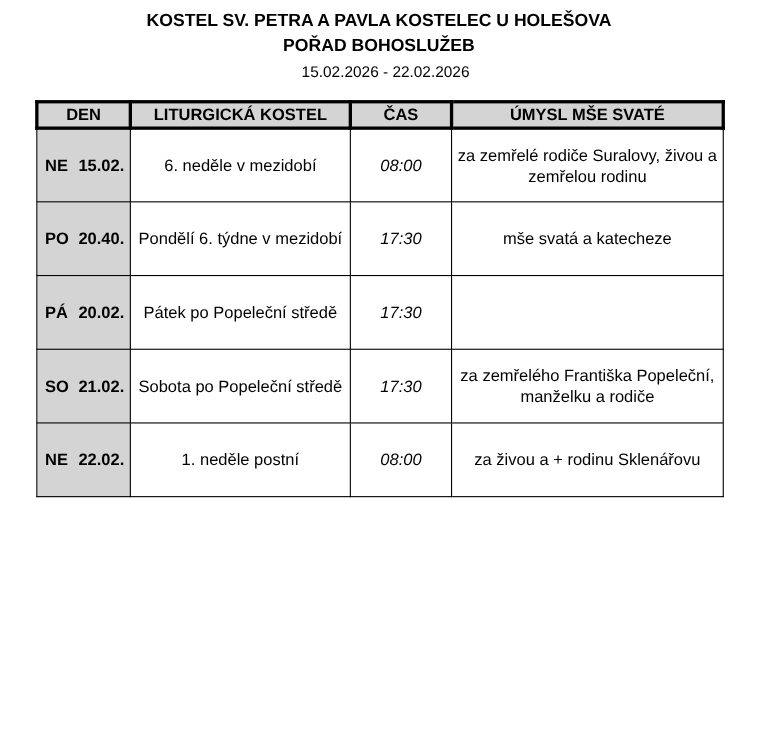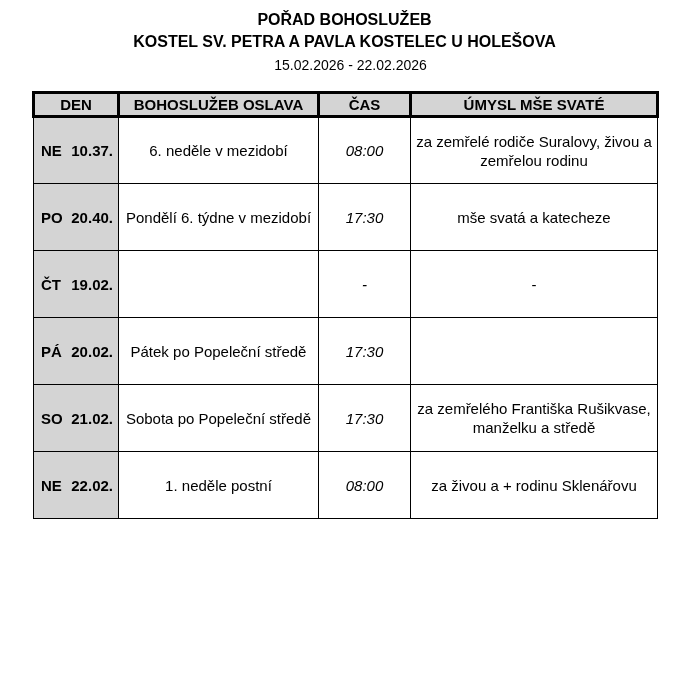--- a/index.html
+++ b/index.html
@@ -72,46 +72,46 @@
   }
   td.celebration-cell { padding: 2px 9px;  line-height: 19px; }
   td.time-cell        { padding: 2px;      line-height: 19px; font-style: italic; }
   td.intention-cell   { padding: 2px 1px;  line-height: 19px; }
 </style>
 </head>
 <body>
 
 <div class="page">
   <div class="titles">
+    <div class="title-line">KOSTEL SV. PETRA A PAVLA KOSTELEC U HOLEŠOVA</div>
     <div class="title-line">POŘAD BOHOSLUŽEB</div>
-    <div class="title-line">KOSTEL SV. PETRA A PAVLA KOSTELEC U HOLEŠOVA</div>
     <div class="date-range">15.02.2026 - 22.02.2026</div>
   </div>
 
   <table class="schedule">
     <colgroup>
       <col style="width:85px">
       <col style="width:200px">
       <col style="width:92px">
       <col style="width:247px">
     </colgroup>
     <thead>
       <tr>
         <th>DEN</th>
-        <th>BOHOSLUŽEB OSLAVA</th>
+        <th>LITURGICKÁ KOSTEL</th>
         <th>ČAS</th>
         <th>ÚMYSL MŠE SVATÉ</th>
       </tr>
     </thead>
     <tbody>
   <tr>
     <td class="day-cell">
       <div class="day-wrap">
         <span>NE</span>
-        <span>10.37.</span>
+        <span>15.02.</span>
       </div>
     </td>
     <td class="celebration-cell">6. neděle v mezidobí</td>
     <td class="time-cell">08:00</td>
     <td class="intention-cell">za zemřelé rodiče Suralovy, živou a zemřelou rodinu</td>
   </tr>
 
   <tr>
     <td class="day-cell">
       <div class="day-wrap">
@@ -119,31 +119,20 @@
         <span>20.40.</span>
       </div>
     </td>
     <td class="celebration-cell">Pondělí 6. týdne v mezidobí</td>
     <td class="time-cell">17:30</td>
     <td class="intention-cell">mše svatá a katecheze</td>
   </tr>
 
 
 
-  <tr>
-    <td class="day-cell">
-      <div class="day-wrap">
-        <span>ČT</span>
-        <span>19.02.</span>
-      </div>
-    </td>
-    <td class="celebration-cell"></td>
-    <td class="time-cell">-</td>
-    <td class="intention-cell">-</td>
-  </tr>
 
   <tr>
     <td class="day-cell">
       <div class="day-wrap">
         <span>PÁ</span>
         <span>20.02.</span>
       </div>
     </td>
     <td class="celebration-cell">Pátek po Popeleční středě</td>
     <td class="time-cell">17:30</td>
@@ -152,21 +141,21 @@
 
   <tr>
     <td class="day-cell">
       <div class="day-wrap">
         <span>SO</span>
         <span>21.02.</span>
       </div>
     </td>
     <td class="celebration-cell">Sobota po Popeleční středě</td>
     <td class="time-cell">17:30</td>
-    <td class="intention-cell">za zemřelého Františka Rušikvase, manželku a středě</td>
+    <td class="intention-cell">za zemřelého Františka Popeleční, manželku a rodiče</td>
   </tr>
 
   <tr>
     <td class="day-cell">
       <div class="day-wrap">
         <span>NE</span>
         <span>22.02.</span>
       </div>
     </td>
     <td class="celebration-cell">1. neděle postní</td>

